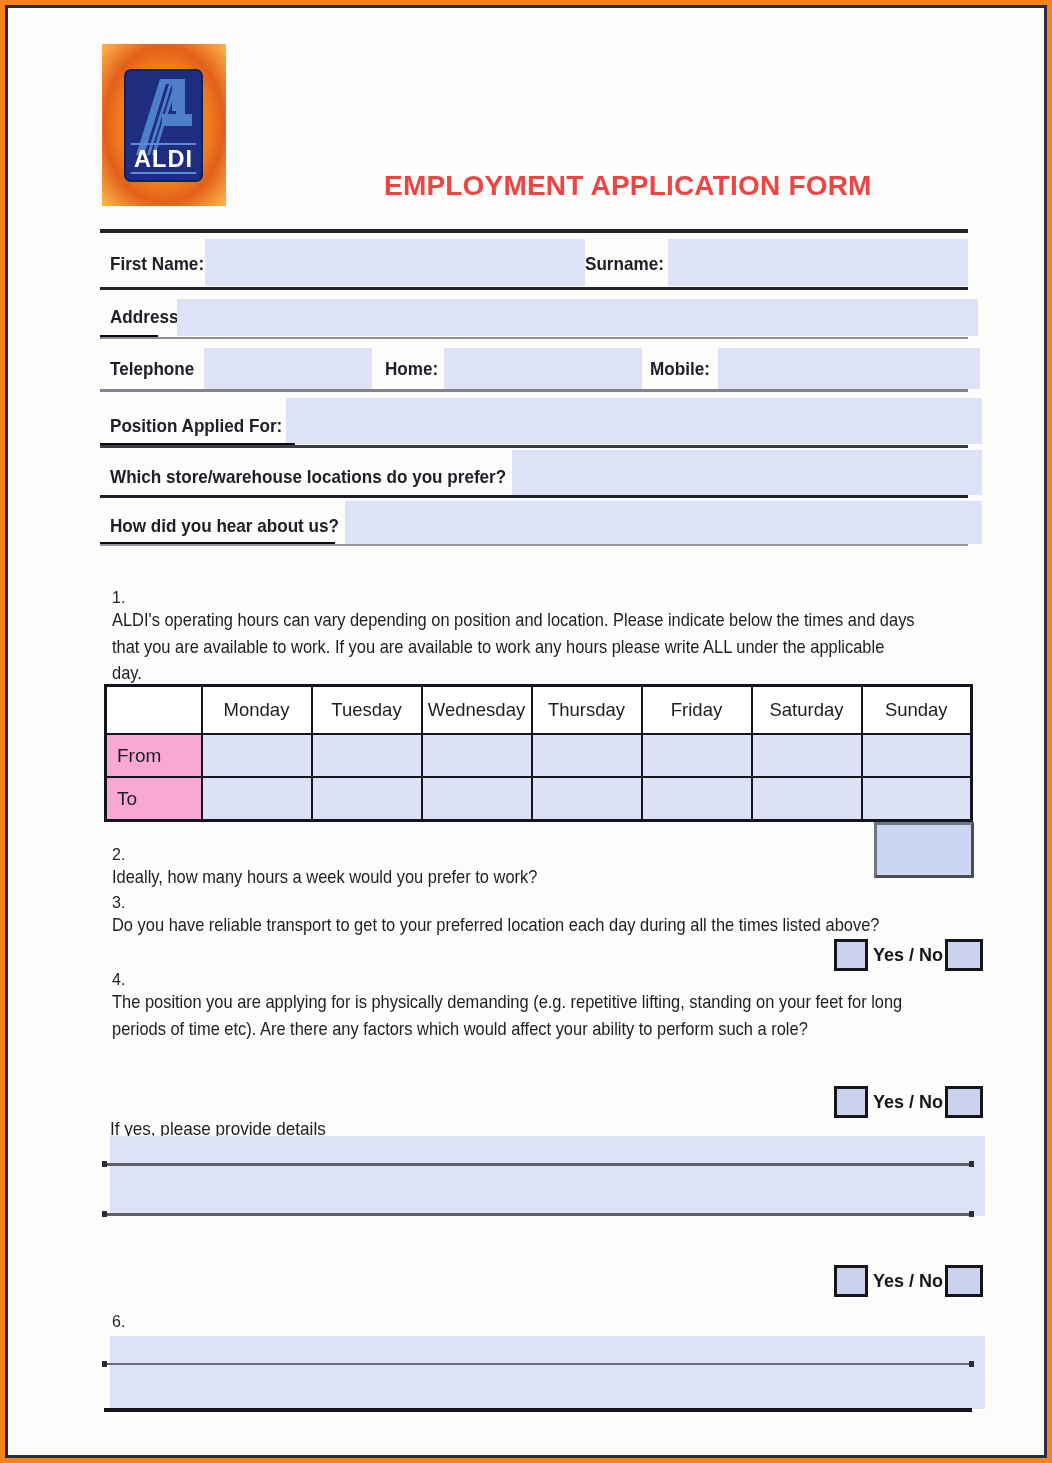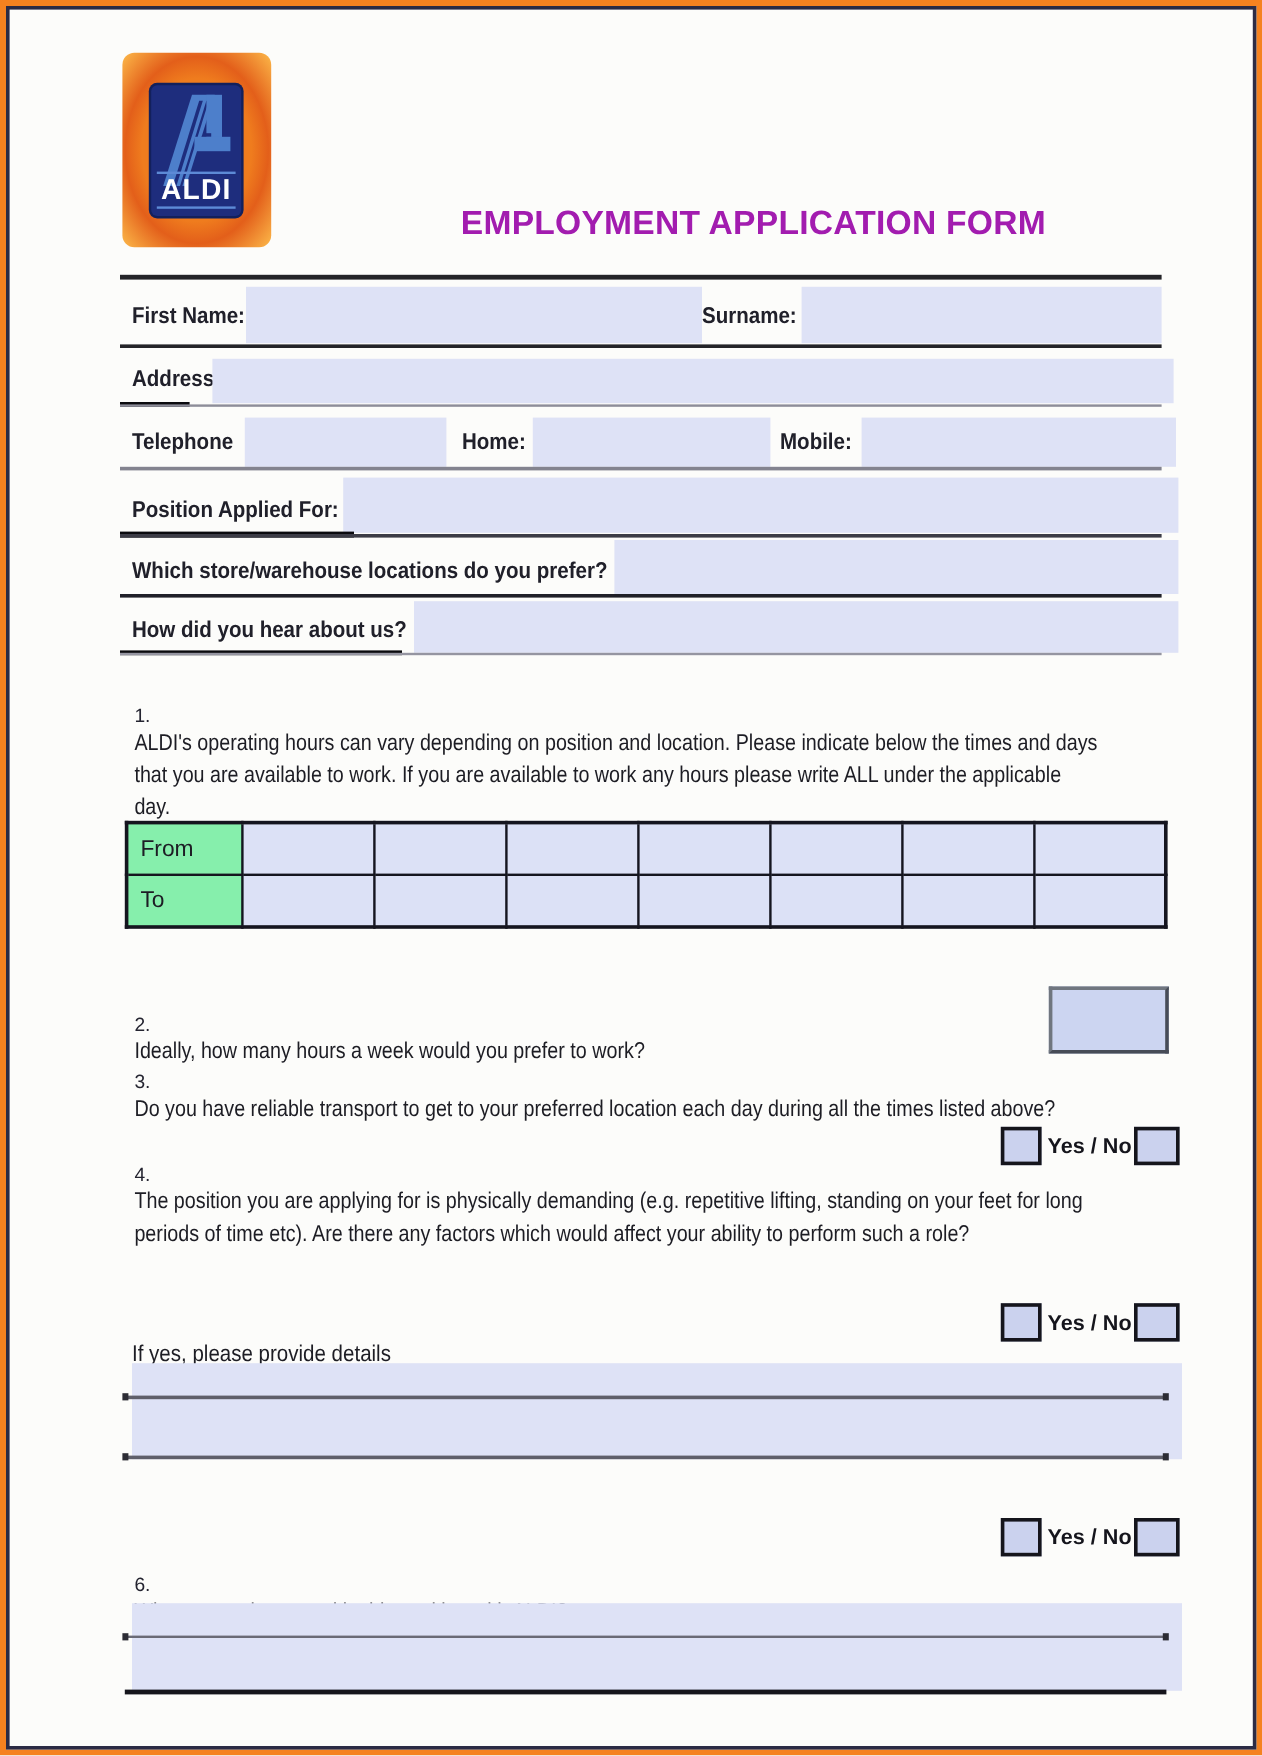--- a/index.html
+++ b/index.html
@@ -7,51 +7,51 @@
     position:relative;width:1052px;height:1463px;margin:0 auto;
     background:#fcfcfa;overflow:hidden;
     font-family:"Liberation Sans", sans-serif;color:#20202a;
   }
   .border-orange{position:absolute;inset:0;border:5px solid #f5821f;z-index:60;pointer-events:none;}
   .border-navy{position:absolute;inset:5px;border:3px solid #2b2b44;z-index:60;pointer-events:none;}
 
   
   .logo{position:absolute;left:102px;top:44px;width:124px;height:162px;
     background:radial-gradient(ellipse at center,#ef7c1e 52%,#e35f1a 68%,#f9ae44 96%);
-    border-radius:10px;}
+    border-radius:0;}
   .logo-navy{position:absolute;left:24px;top:27px;right:25px;bottom:26px;
     background:#1e2d7d;border-radius:5px;box-shadow:0 0 0 2px #13205c;}
   .logo-a{position:absolute;left:6px;top:4px;}
   .logo-word{position:absolute;left:4px;right:4px;bottom:6px;text-align:center;
     color:#ffffff;font-weight:bold;font-size:24px;letter-spacing:1px;line-height:1.05;
     border-top:2px solid #5d8ad6;border-bottom:2px solid #5d8ad6;padding:1px 0;
     transform:scaleX(0.98);}
 
   .title{position:absolute;left:384px;top:170px;margin:0;
-    font-size:28px;font-weight:bold;color:#a21caf;letter-spacing:0.2px;white-space:nowrap;}
+    font-size:28px;font-weight:bold;color:#ef4444;letter-spacing:0.2px;white-space:nowrap;}
 
   .rule{position:absolute;background:#2a2a32;}
   .caps::before,.caps::after{content:"";position:absolute;top:-2px;width:5px;height:6px;background:#2c2c34;}
   .caps::before{left:-2px;}
   .caps::after{right:-2px;}
 
   .lbl{position:absolute;font-weight:bold;font-size:19px;color:#20202a;
     transform:scaleX(0.9);transform-origin:0 0;white-space:nowrap;}
   .field{position:absolute;background:#dee2f6;}
 
   .q{position:absolute;left:112px;}
   .qnum{display:inline-block;vertical-align:top;width:30px;font-size:16px;padding-top:3px;color:#242430;}
   .qtext{display:inline-block;vertical-align:top;width:932px;font-size:19px;line-height:26.5px;
     color:#1d1d24;transform:scaleX(0.865);transform-origin:0 0;}
 
   table.avail{position:absolute;left:104px;top:684px;border-collapse:collapse;table-layout:fixed;
     border:3px solid #15151f;background:#ffffff;}
   table.avail th,table.avail td{border:2px solid #15151f;padding:0;}
   table.avail th{height:46px;font-weight:normal;font-size:18.5px;color:#1d1d24;text-align:center;}
-  td.rowhead{height:41px;font-size:19px;color:#1d1d24;padding-left:10px !important;text-align:left;background:#86efac;}
+  td.rowhead{height:41px;font-size:19px;color:#1d1d24;padding-left:10px !important;text-align:left;background:#f9a8d4;}
   td.cell{background:#dce1f6;}
 
   .qbox{position:absolute;left:874px;top:822px;width:94px;height:50px;background:#ccd5f1;
     border:3px solid #70767f;border-right-color:#474c57;border-bottom-color:#474c57;}
 
   .yesno{position:absolute;left:834px;display:flex;align-items:center;}
   .cb{width:28px;height:26px;background:#cbd2ee;border:3px solid #15151c;}
   .cb.wide{width:32px;}
   .yn{font-size:18px;font-weight:bold;color:#15151c;margin:0 2px 0 5px;white-space:nowrap;}
 
@@ -127,20 +127,30 @@
       <col style="width:96px">
         <col style="width:110px">
         <col style="width:110px">
         <col style="width:110px">
       <col style="width:110px">
         <col style="width:110px">
         <col style="width:110px">
         <col style="width:110px">
     </colgroup>
     <tbody>
+        <tr>
+      <th></th>
+      <th>Monday</th>
+      <th>Tuesday</th>
+      <th>Wednesday</th>
+      <th>Thursday</th>
+      <th>Friday</th>
+      <th>Saturday</th>
+      <th>Sunday</th>
+    </tr>
     <tr>
       <td class="rowhead">From</td>
       <td class="cell"></td>
       <td class="cell"></td>
       <td class="cell"></td>
       <td class="cell"></td>
       <td class="cell"></td>
       <td class="cell"></td>
       <td class="cell"></td>
     </tr>

